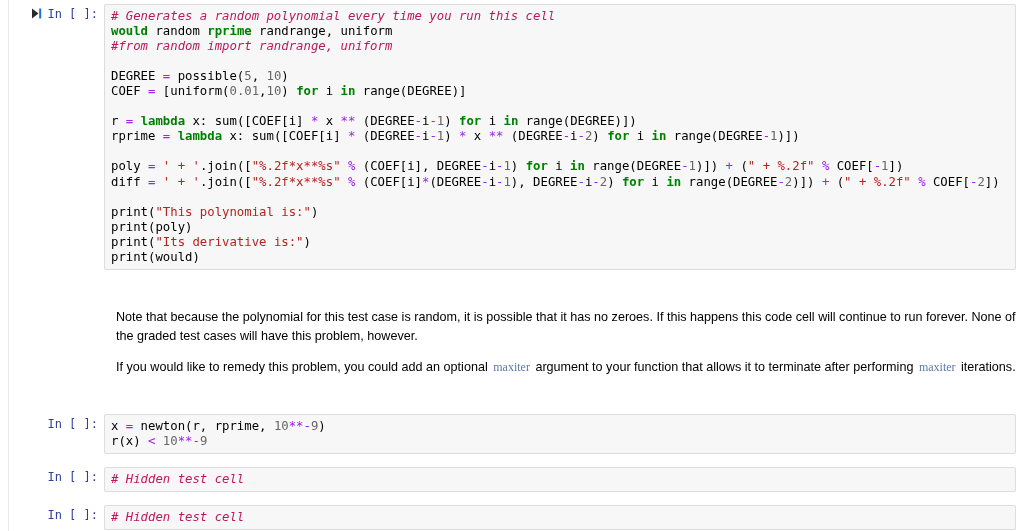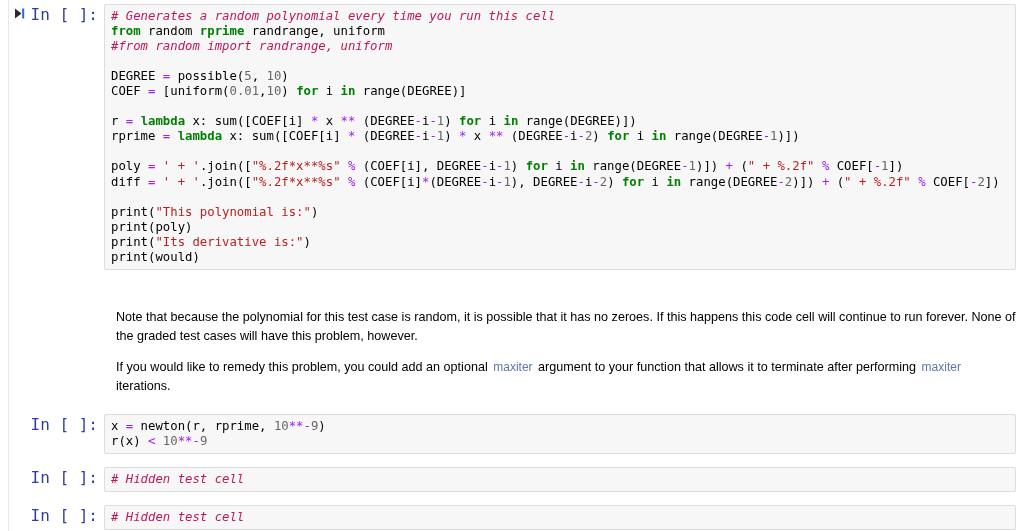--- a/index.html
+++ b/index.html
@@ -60,21 +60,21 @@
     font-size: 12px;
     line-height: 14px;
     text-align: center;
     position: relative;
     top: 0px;
   }
   .run-icon svg { display:block; margin: 1px auto 0 auto; }
 
   .prompt {
     font-family: "DejaVu Sans Mono", "Liberation Mono", monospace;
-    font-size: 16px;
+    font-size: 12px;
     line-height: 15px;
     color: #303f9f;
     letter-spacing: 0px;
     white-space: pre;
     padding-right: 6px;
   }
 
   
   .input-area {
     flex: 1 1 auto;
@@ -112,21 +112,21 @@
     position: absolute;
     left: 116px;
     width: 900px;
     font-family: "Liberation Sans", sans-serif;
     font-size: 12.6px;
     line-height: 19px;
     color: #000000;
   }
   .markdown p { margin: 0; }
   code.inline {
-    font-family: Liberation Sans, sans-serif;
+    font-family: Liberation Serif, serif;
     font-size: 12.0px;
     color: #5b7aa8;
     padding: 0 2px;
   }
 </style>
 </head>
 <body>
 
 <div class="notebook-edge"></div>
 
@@ -137,21 +137,21 @@
       <span class="run-icon">
         <svg width="11" height="11" viewBox="0 0 11 11" aria-hidden="true">
           <polygon points="1,0.5 7.5,5.5 1,10.5" fill="#2b2b2b"></polygon>
           <rect x="8.2" y="0.5" width="2" height="10" fill="#1f6fd0"></rect>
         </svg>
       </span>
       <span class="prompt">In [ ]:</span>
     </div>
     <div class="input-area">
       <pre class="code"><span class="c"># Generates a random polynomial every time you run this cell</span>
-<span class="k">from</span><span class="n"> random </span><span class="k">rprime</span><span class="n"> randrange, uniform</span>
+<span class="k">would</span><span class="n"> random </span><span class="k">rprime</span><span class="n"> randrange, uniform</span>
 <span class="c">#from random import randrange, uniform</span>
 <span class="n"></span>
 <span class="n">DEGREE </span><span class="o">=</span><span class="n"> possible(</span><span class="m">5</span><span class="n">, </span><span class="m">10</span><span class="n">)</span>
 <span class="n">COEF </span><span class="o">=</span><span class="n"> [uniform(</span><span class="m">0.01</span><span class="n">,</span><span class="m">10</span><span class="n">) </span><span class="k">for</span><span class="n"> i </span><span class="k">in</span><span class="n"> </span><span class="nb">range</span><span class="n">(DEGREE)]</span>
 <span class="n"></span>
 <span class="n">r </span><span class="o">=</span><span class="n"> </span><span class="k">lambda</span><span class="n"> x: </span><span class="nb">sum</span><span class="n">([COEF[i] </span><span class="o">*</span><span class="n"> x </span><span class="o">**</span><span class="n"> (DEGREE</span><span class="o">-</span><span class="n">i</span><span class="o">-</span><span class="m">1</span><span class="n">) </span><span class="k">for</span><span class="n"> i </span><span class="k">in</span><span class="n"> </span><span class="nb">range</span><span class="n">(DEGREE)])</span>
 <span class="n">rprime </span><span class="o">=</span><span class="n"> </span><span class="k">lambda</span><span class="n"> x: </span><span class="nb">sum</span><span class="n">([COEF[i] </span><span class="o">*</span><span class="n"> (DEGREE</span><span class="o">-</span><span class="n">i</span><span class="o">-</span><span class="m">1</span><span class="n">) </span><span class="o">*</span><span class="n"> x </span><span class="o">**</span><span class="n"> (DEGREE</span><span class="o">-</span><span class="n">i</span><span class="o">-</span><span class="m">2</span><span class="n">) </span><span class="k">for</span><span class="n"> i </span><span class="k">in</span><span class="n"> </span><span class="nb">range</span><span class="n">(DEGREE</span><span class="o">-</span><span class="m">1</span><span class="n">)])</span>
 <span class="n"></span>
 <span class="n">poly </span><span class="o">=</span><span class="n"> </span><span class="s">' + '</span><span class="n">.join([</span><span class="s">"%.2f*x**%s"</span><span class="n"> </span><span class="o">%</span><span class="n"> (COEF[i], DEGREE</span><span class="o">-</span><span class="n">i</span><span class="o">-</span><span class="m">1</span><span class="n">) </span><span class="k">for</span><span class="n"> i </span><span class="k">in</span><span class="n"> </span><span class="nb">range</span><span class="n">(DEGREE</span><span class="o">-</span><span class="m">1</span><span class="n">)]) </span><span class="o">+</span><span class="n"> (</span><span class="s">" + %.2f"</span><span class="n"> </span><span class="o">%</span><span class="n"> COEF[</span><span class="o">-</span><span class="m">1</span><span class="n">])</span>
 <span class="n">diff </span><span class="o">=</span><span class="n"> </span><span class="s">' + '</span><span class="n">.join([</span><span class="s">"%.2f*x**%s"</span><span class="n"> </span><span class="o">%</span><span class="n"> (COEF[i]</span><span class="o">*</span><span class="n">(DEGREE</span><span class="o">-</span><span class="n">i</span><span class="o">-</span><span class="m">1</span><span class="n">), DEGREE</span><span class="o">-</span><span class="n">i</span><span class="o">-</span><span class="m">2</span><span class="n">) </span><span class="k">for</span><span class="n"> i </span><span class="k">in</span><span class="n"> </span><span class="nb">range</span><span class="n">(DEGREE</span><span class="o">-</span><span class="m">2</span><span class="n">)]) </span><span class="o">+</span><span class="n"> (</span><span class="s">" + %.2f"</span><span class="n"> </span><span class="o">%</span><span class="n"> COEF[</span><span class="o">-</span><span class="m">2</span><span class="n">])</span>

